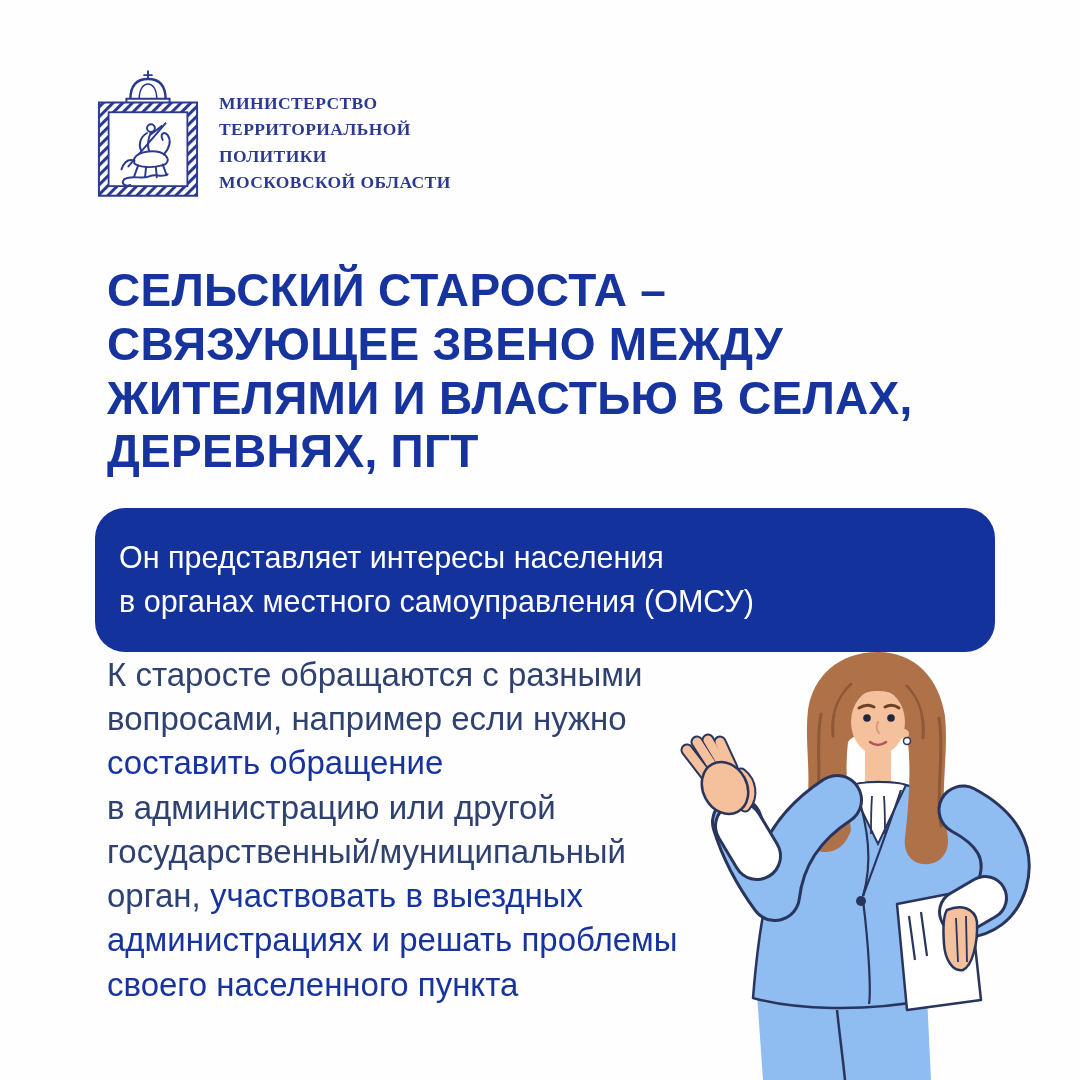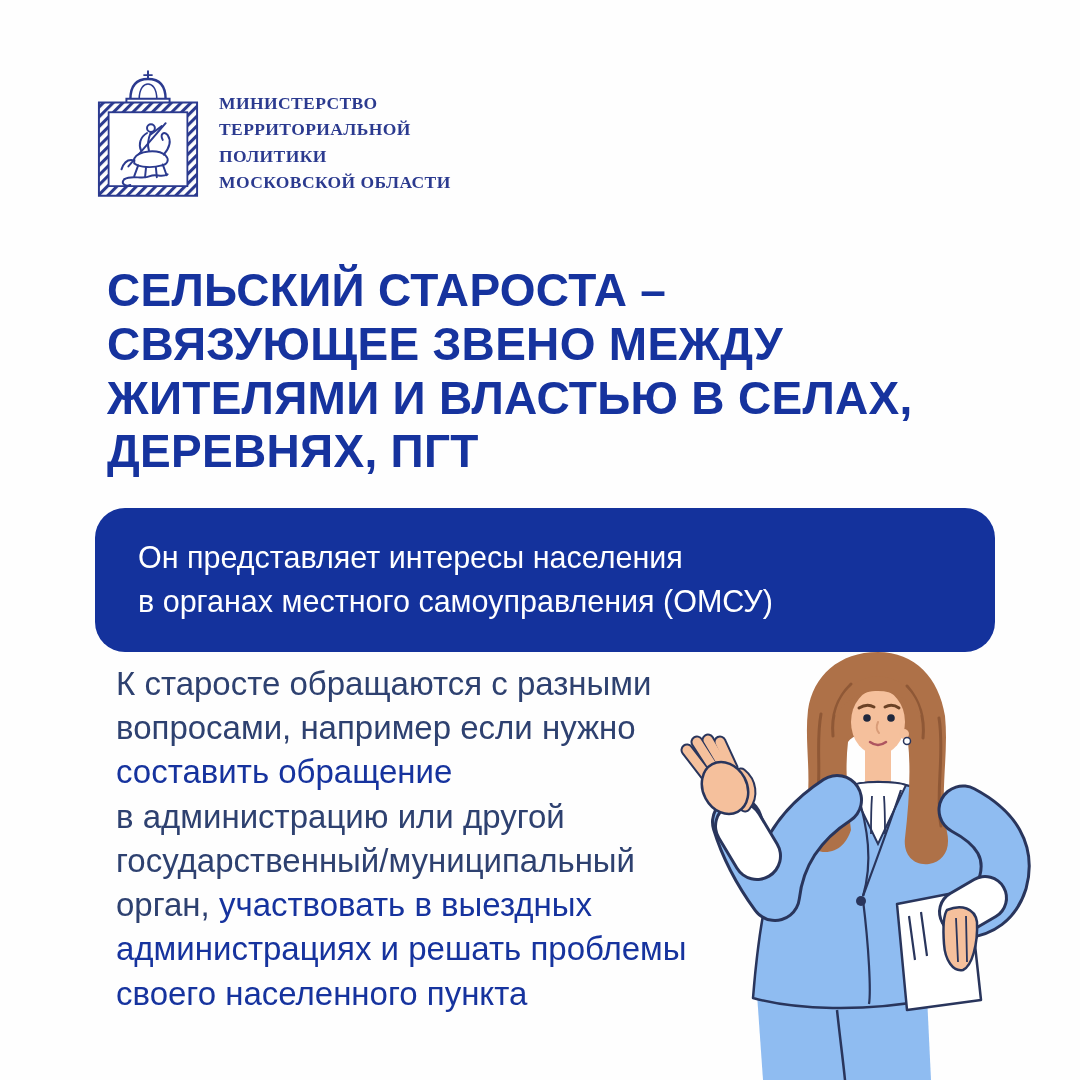--- a/index.html
+++ b/index.html
@@ -16,25 +16,25 @@
     letter-spacing:.4px;white-space:pre-line;padding-top:20px;
   }
   .headline{
     position:absolute;left:99px;top:256px;width:900px;
     font-size:46px;font-weight:700;color:var(--accent,#16339E);
     line-height:1.17;letter-spacing:.3px;white-space:pre-line;margin:8px;
   }
   .hl-box{
     position:absolute;left:95px;top:508px;width:900px;box-sizing:border-box;
     background:var(--box,#14329C);border-radius:30px;
-    padding:28px 43px;color:var(--boxtext,#FFFFFF);
+    padding:28px 24px;color:var(--boxtext,#FFFFFF);
     font-size:30.5px;line-height:1.44;white-space:pre-line;
   }
   .body-text{
-    position:absolute;left:100px;top:646px;width:680px;margin:16px;
+    position:absolute;left:100px;top:646px;width:680px;margin:7px;
     font-size:33px;line-height:1.34;color:var(--bodycol,#2E4170);
     white-space:pre-line;
   }
   .body-text b{color:var(--accent,#16339E);font-weight:400;}
   .brand{
     position:absolute;left:100px;top:970px;
     font-size:27px;font-weight:700;color:var(--muted,#C7CEDD);
     letter-spacing:1.6px;
   }
   .illustration{position:absolute;left:645px;top:648px;width:420px;height:432px;}

